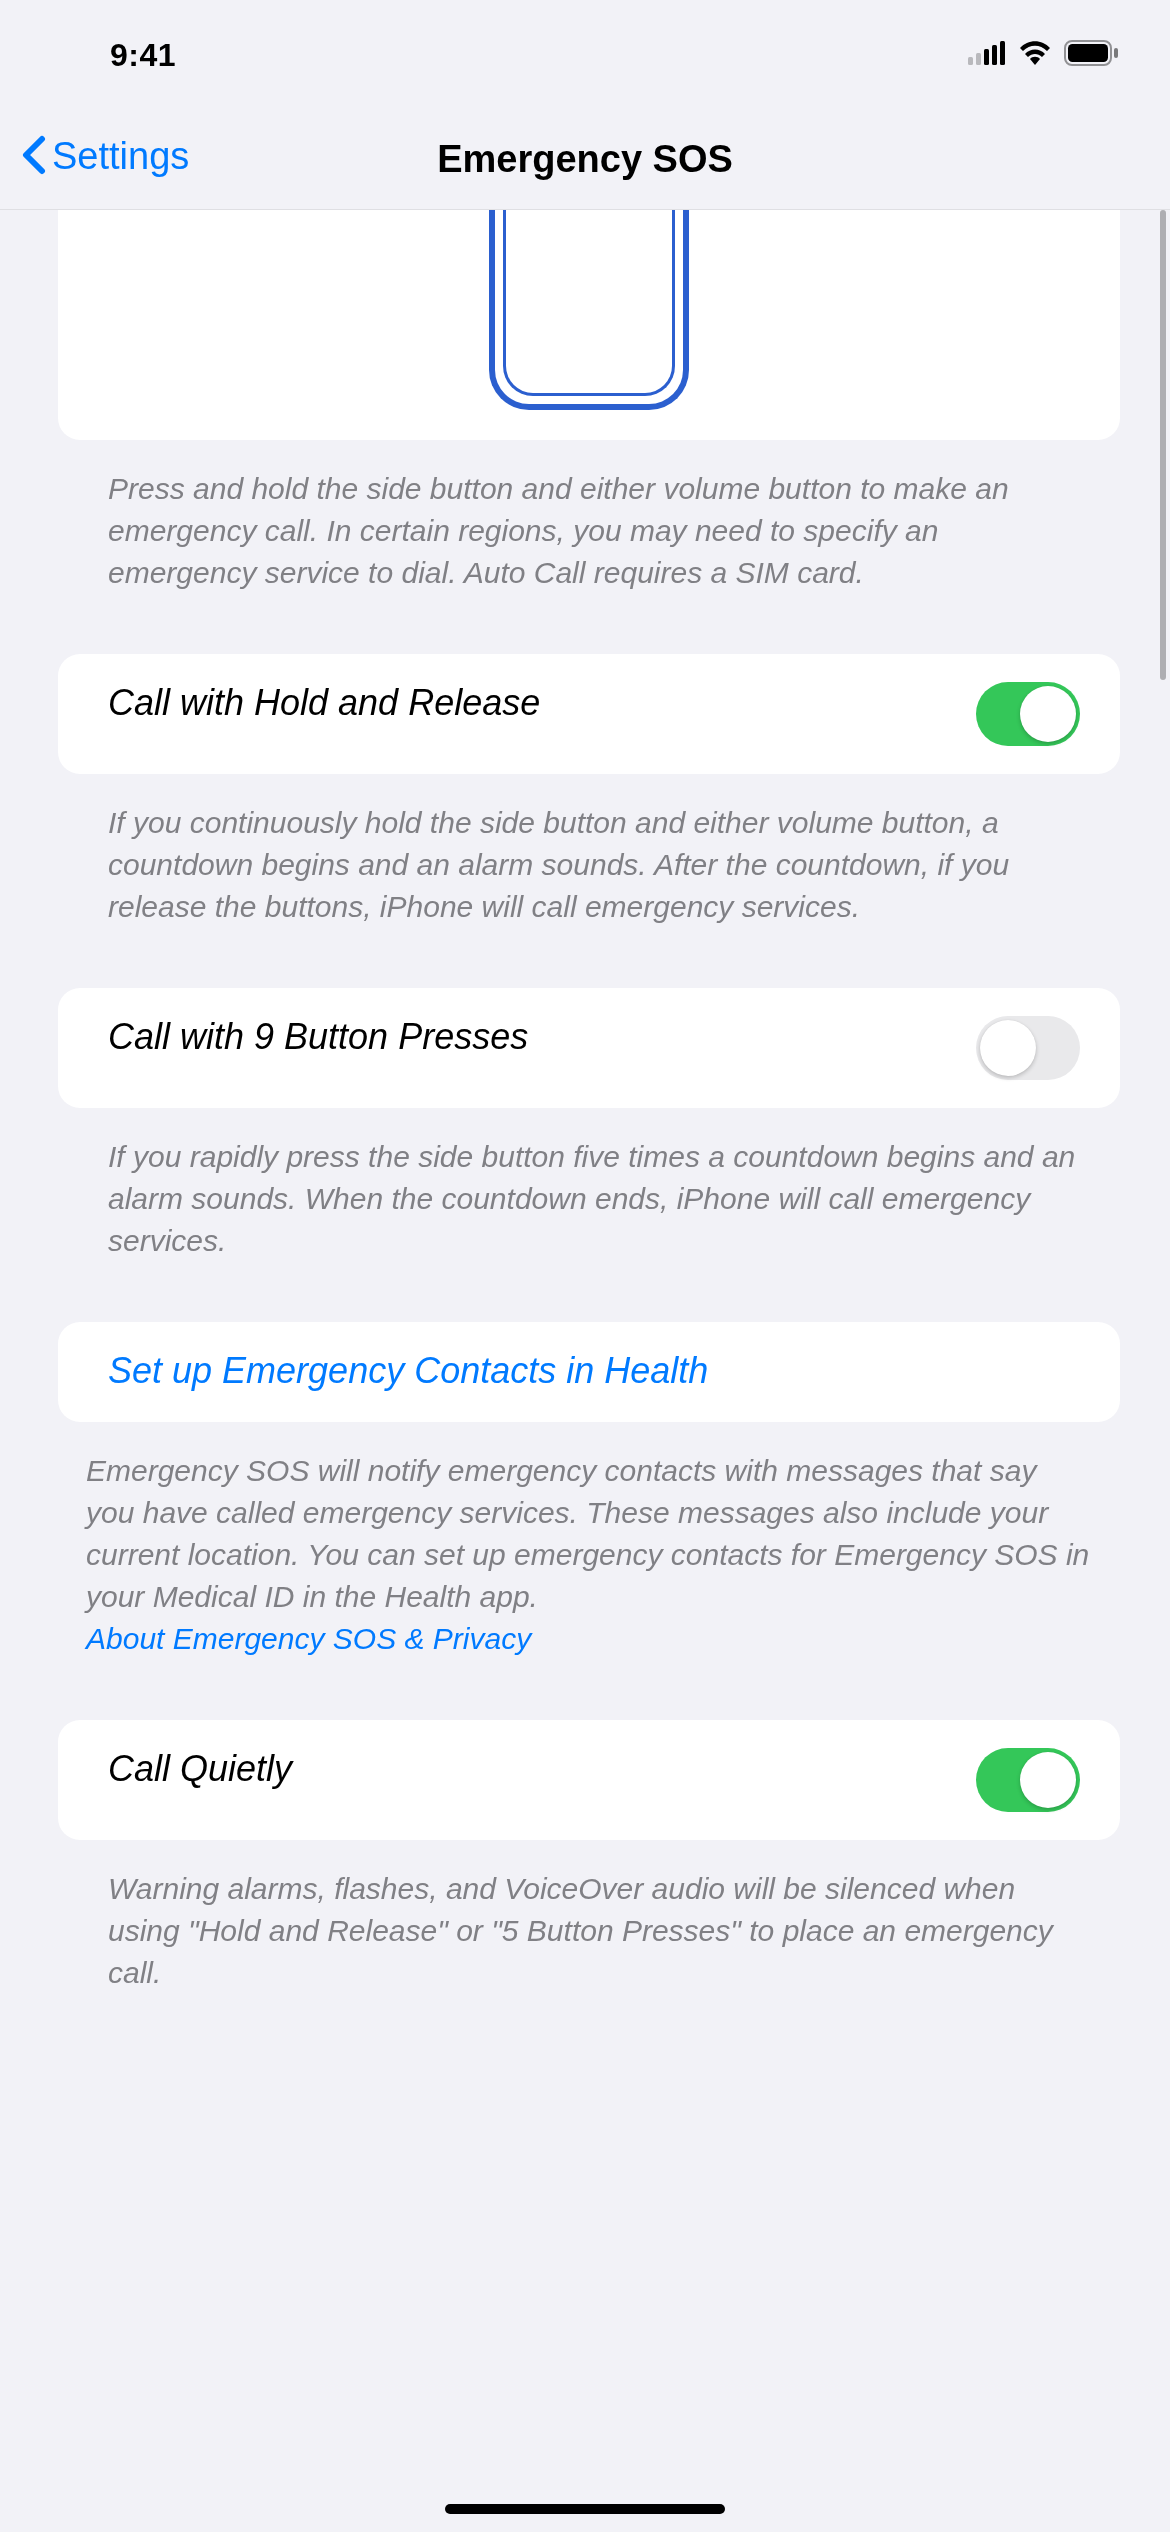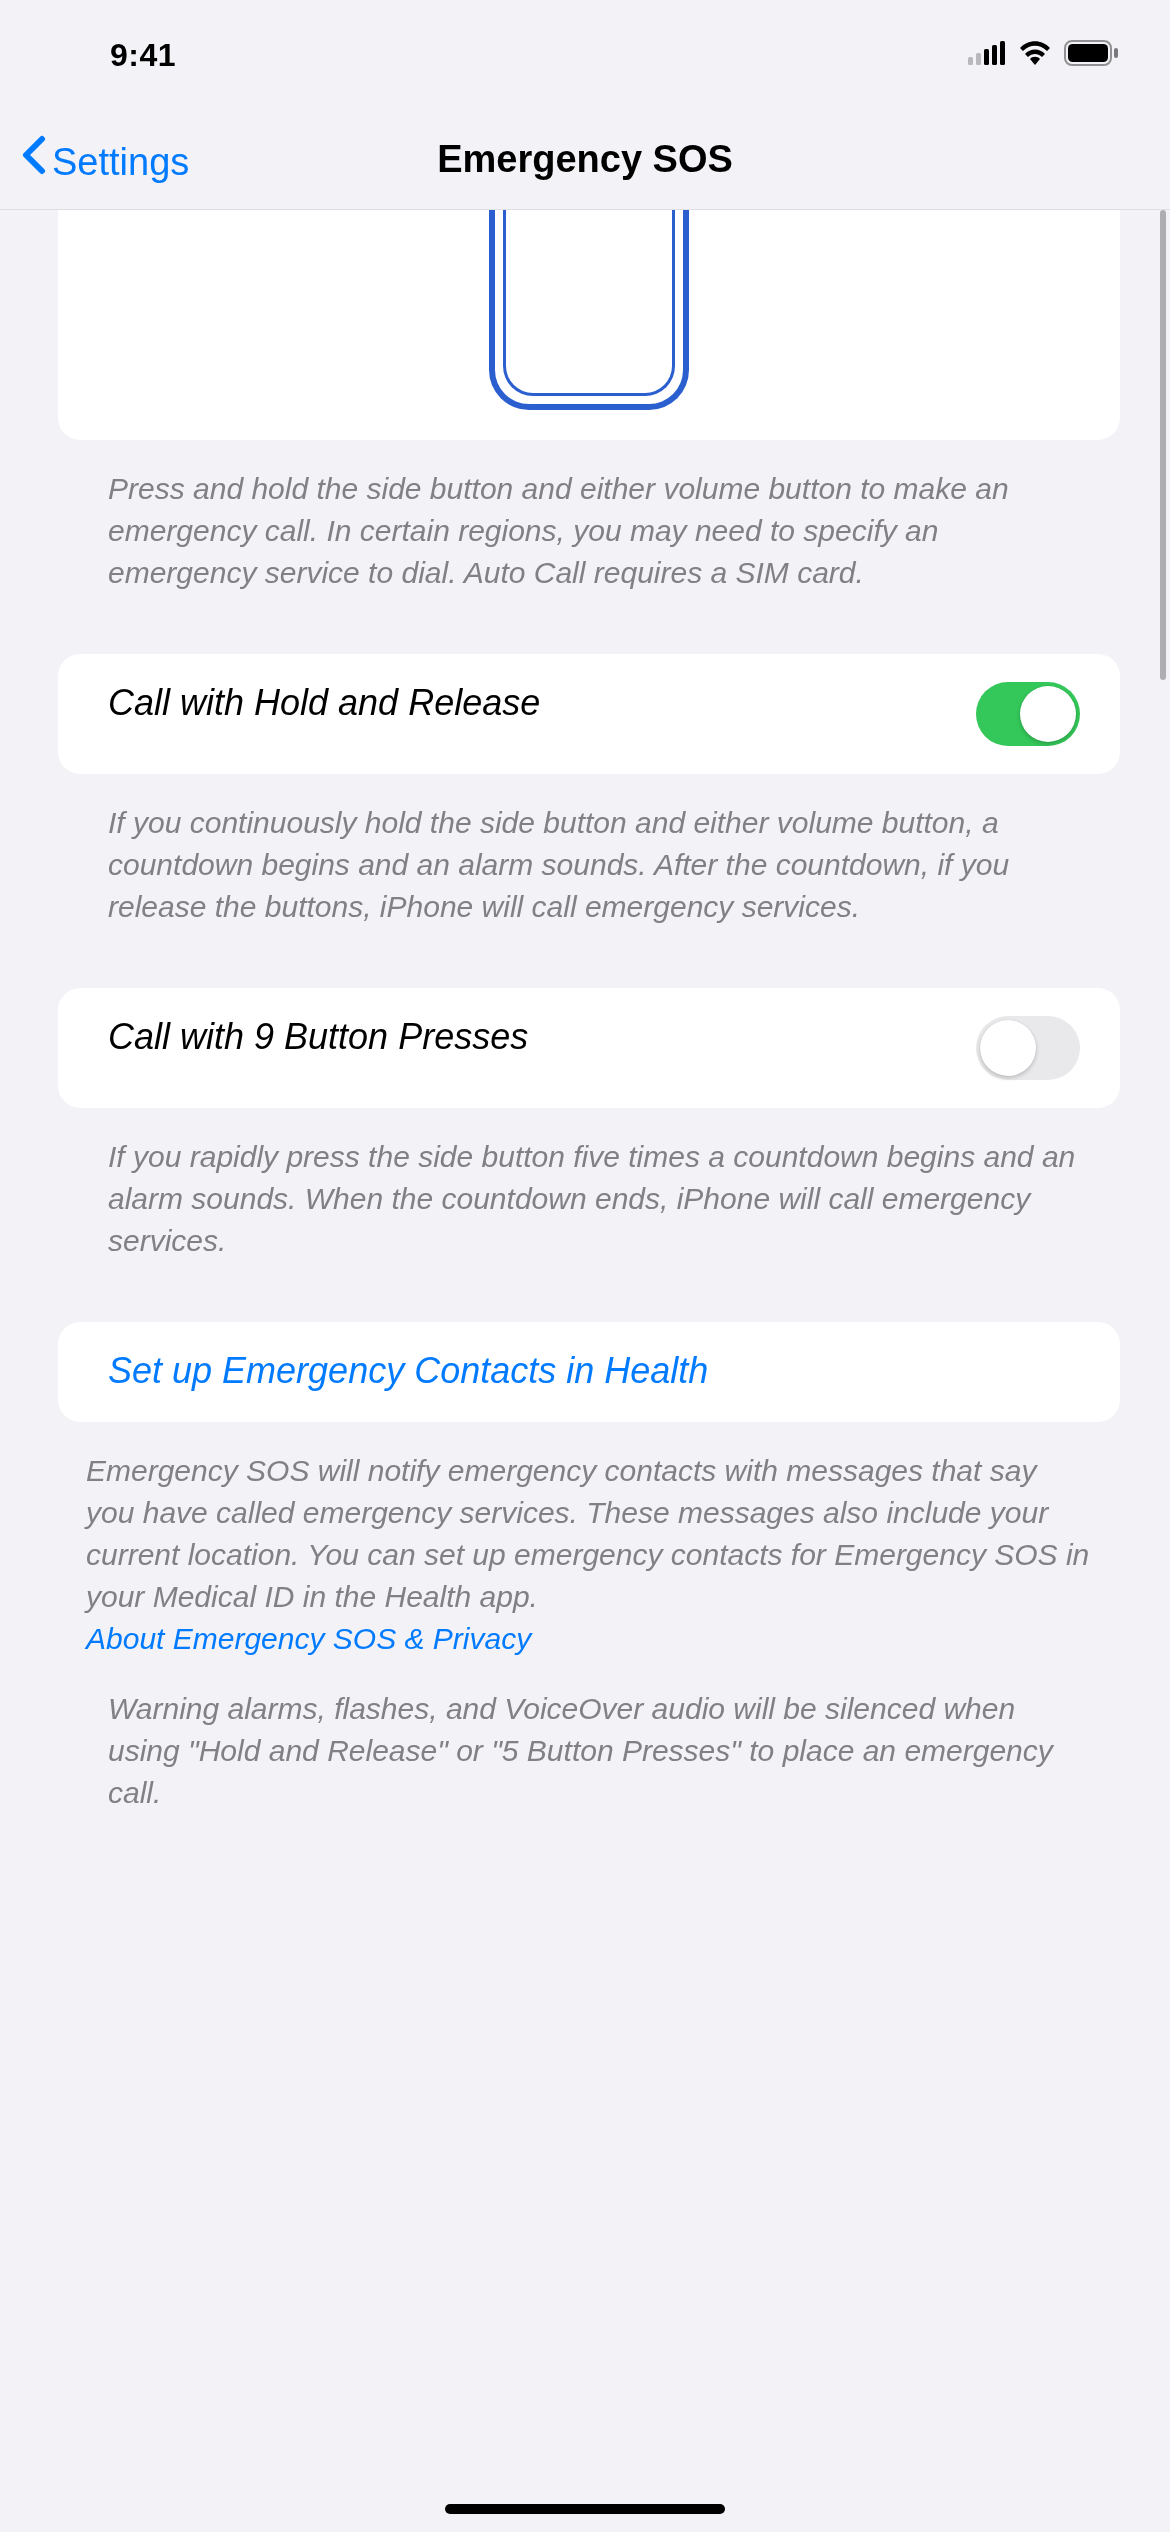--- a/index.html
+++ b/index.html
@@ -36,21 +36,21 @@
   .nav-bar {
     height: 100px;
     display: flex;
     align-items: center;
     position: relative;
     border-bottom: 1px solid rgba(0,0,0,0.08);
     background: #f2f2f7;
   }
   .nav-back {
     display: flex;
-    align-items: flex-end;
+    align-items: flex-start;
     color: #007aff;
     font-size: 38px;
     font-weight: 400;
     padding-left: 20px;
     gap: 6px;
   }
   .nav-title {
     position: absolute;
     left: 50%;
     transform: translateX(-50%);
@@ -251,18 +251,26 @@
     <div class="cell">
       <span class="cell-link-label">Set up Emergency Contacts in Health</span>
     </div>
   </div>
   <div class="footer-text" style="padding-left:78px;">
     <span>Emergency SOS will notify emergency contacts with messages that say you have called emergency services. These messages also include your current location. You can set up emergency contacts for Emergency SOS in your Medical ID in the Health app.</span>
     <br>
     <span class="footer-link">About Emergency SOS &amp; Privacy</span>
   </div>
 
+  <div class="group-single">
+    <div class="cell">
+      <span class="cell-label">Call Quietly</span>
+      <div class="toggle on">
+          <div class="knob"></div>
+        </div>
+    </div>
+  </div>
   <div class="footer-text">Warning alarms, flashes, and VoiceOver audio will be silenced when using "Hold and Release" or "5 Button Presses" to place an emergency call.</div>
 
 </div>
 
 <div class="scroll-indicator"></div>
 <div class="home-indicator"></div>
 
 </body></html>

